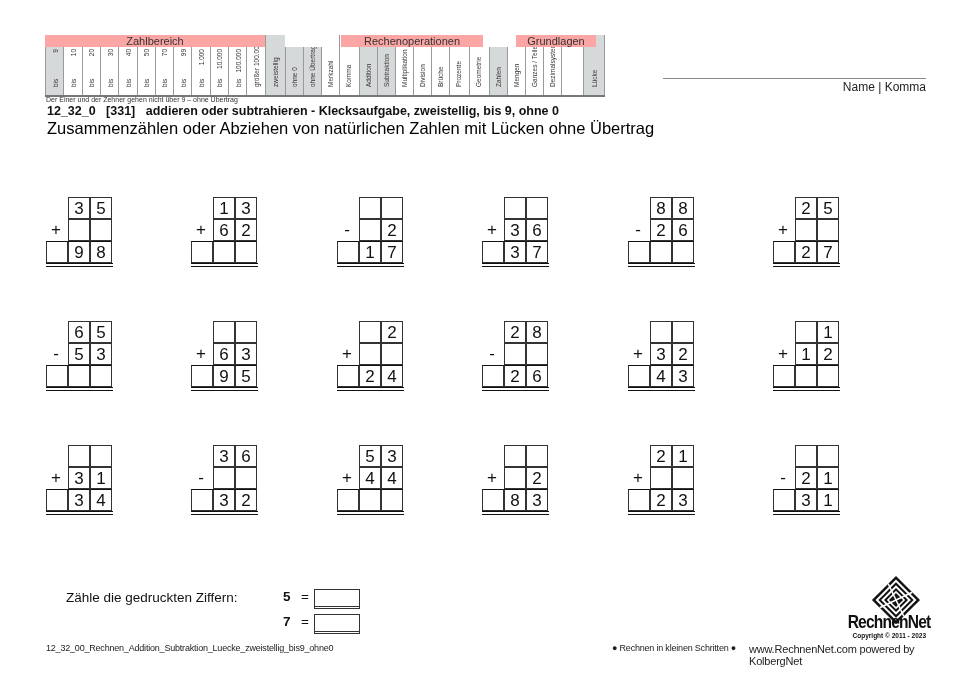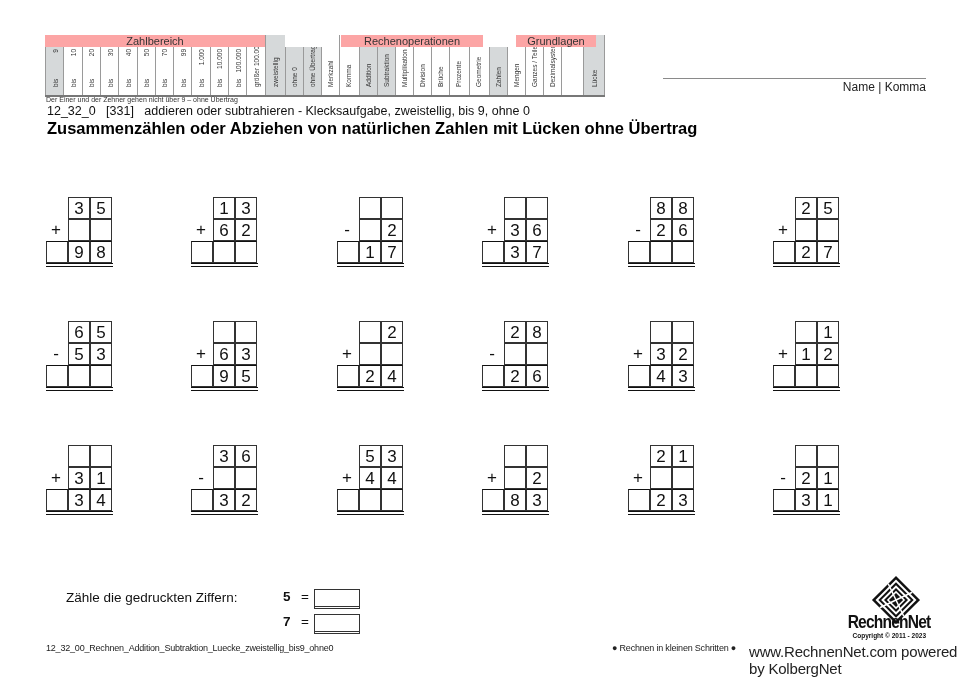--- a/index.html
+++ b/index.html
@@ -13,22 +13,22 @@
   .hdr .col.tall { top: 0; height: 60px; }
   .hdr .col.grey { background: #d6d9da; }
   .hdr .col .num { position: absolute; left: 50%; top: 2px; font-size: 6.5px; color: #333; white-space: nowrap; transform-origin: 0 0; transform: rotate(-90deg) translate(-100%, -50%); }
   .hdr .col .bis { position: absolute; left: 50%; bottom: 1px; font-size: 6.5px; color: #333; white-space: nowrap; transform-origin: 0 0; transform: rotate(-90deg) translate(0, -50%); }
   .hdr .bottom-line { position: absolute; left: 0; top: 60px; height: 1.5px; background: #777; }
   .hdr-note { position: absolute; left: 46px; top: 96px; font-size: 7px; color: #333; }
 
   .name-line { position: absolute; left: 663px; top: 78px; width: 263px; height: 1px; background: #8a8a8a; }
   .name-label { position: absolute; left: 800px; top: 80px; width: 126px; text-align: right; font-size: 12px; color: #222; }
 
-  .subtitle { position: absolute; left: 47px; top: 104px; font-size: 12.5px; color: #111; white-space: pre; }
-  .title { position: absolute; left: 47px; top: 119px; font-size: 16.5px; font-weight: bold; color: #000; white-space: nowrap; }
+  .subtitle { position: absolute; left: 47px; top: 104px; font-size: 12.5px; color: #111; white-space: pre; font-weight: bold; }
+  .title { position: absolute; left: 47px; top: 119px; font-size: 16.5px; font-weight: normal; color: #000; white-space: nowrap; }
 
   
   .problem { position: absolute; width: 68px; height: 68px; }
   .cell { position: absolute; width: 22px; height: 22px; border: 1px solid #333; font-size: 17px; line-height: 21px; text-align: center; color: #111; }
   .cell.t1 { left: 23px; top: 0; }
   .cell.t2 { left: 45px; top: 0; }
   .cell.m1 { left: 23px; top: 22px; }
   .cell.m2 { left: 45px; top: 22px; }
   .cell.r0 { left: 1px; top: 44px; }
   .cell.r1 { left: 23px; top: 44px; }
@@ -39,21 +39,21 @@
 
   
   .count-label { position: absolute; left: 47px; top: 590px; font-size: 13.5px; color: #111; margin-left: 19px; }
   .count-row { position: absolute; left: 283px; font-size: 13.5px; color: #111; }
   .count-row .n { font-weight: bold; display: inline-block; width: 12px; }
   .count-row .eq { display: inline-block; width: 20px; text-align: center; }
   .count-box { position: absolute; left: 31px; top: 0; width: 46px; height: 20px; border: 1px solid #333; border-bottom: 3px double #333; }
 
   .footer-file { position: absolute; left: 46px; top: 643px; font-size: 9px; color: #222; letter-spacing: -0.2px; }
   .footer-slogan { position: absolute; left: 612px; top: 643px; font-size: 9px; color: #222; letter-spacing: -0.2px; }
-  .footer-web { position: absolute; left: 749px; top: 643px; font-size: 15px; color: #222; letter-spacing: -0.2px; }
+  .footer-web { position: absolute; left: 749px; top: 643px; font-size: 11px; color: #222; letter-spacing: -0.2px; }
 
   .logo { position: absolute; left: 870px; top: 573px; width: 52px; height: 52px; }
   .brand { position: absolute; left: 830px; top: 611px; width: 98px; text-align: right; font-size: 19px; font-weight: bold; color: #111; letter-spacing: -1px; transform: scaleX(0.82); transform-origin: right; }
   .copyright { position: absolute; left: 830px; top: 632px; width: 96px; text-align: right; font-size: 6.5px; font-weight: bold; color: #111; }
 </style>
 </head>
 <body>
 
 <div class="hdr" id="hdr">
     <div class="col grey" style="left: 0px; width: 18.3px;">

